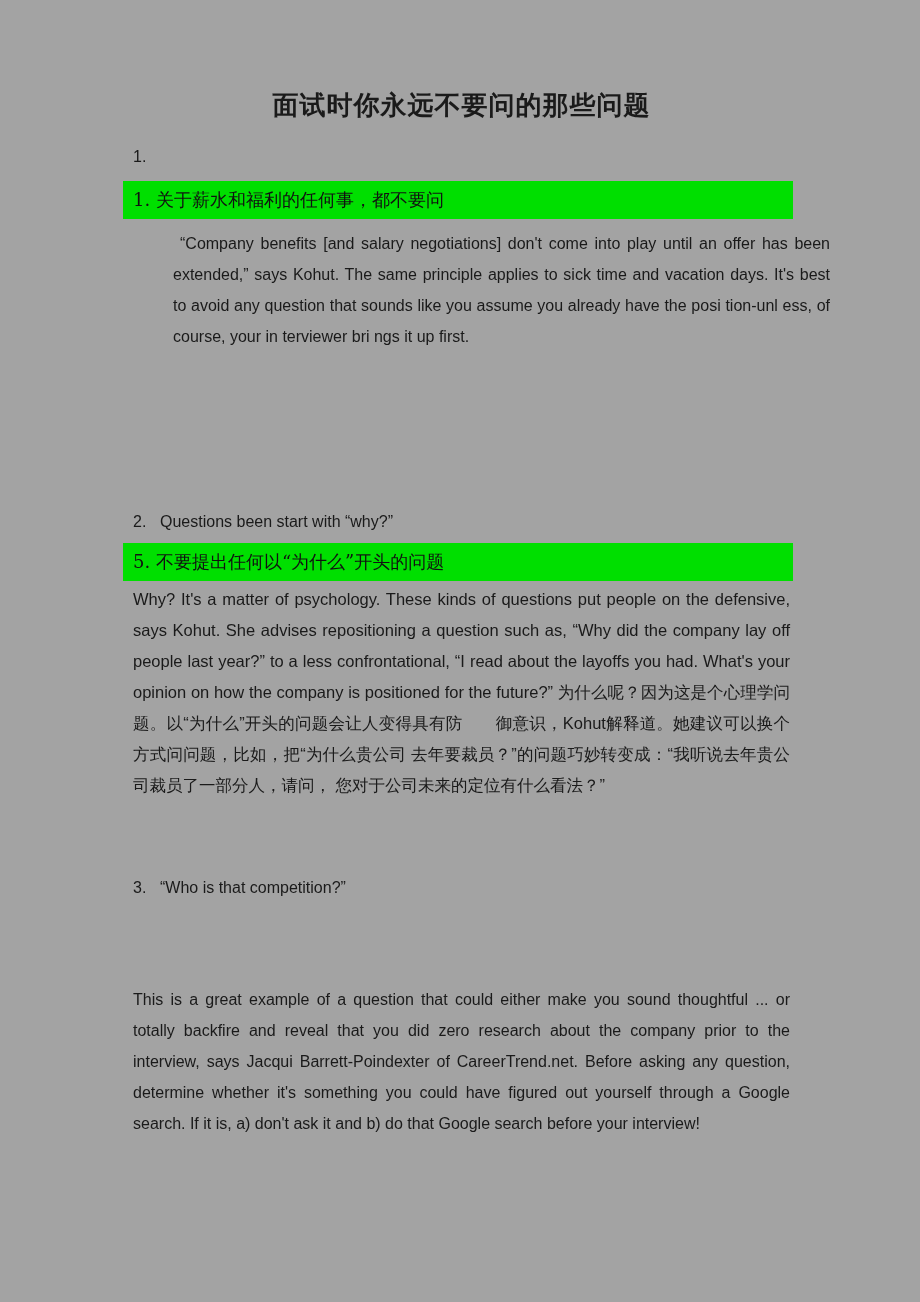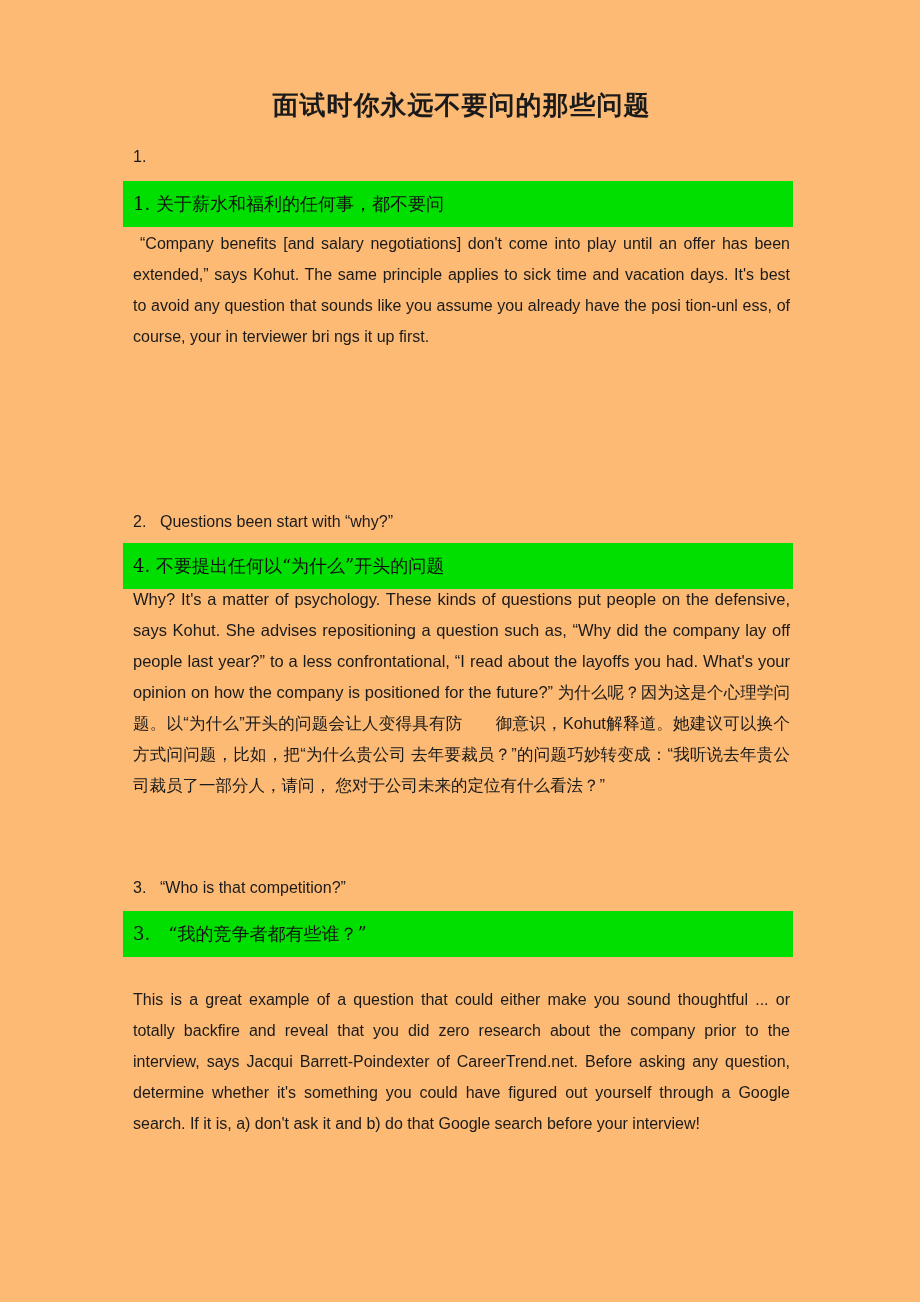--- a/index.html
+++ b/index.html
@@ -1,20 +1,20 @@
 <!DOCTYPE html>
 <html style="--green: #00df00;"><head>
 <meta charset="utf-8">
 <style>
   :root { --green: #00df00; }
   html,body { margin:0; padding:0; background:#ffffff; }
   .page {
     position:relative;
     width:920px; height:1302px;
-    background:#fdba74;
+    background:#a3a3a3;
     overflow:hidden;
     font-family:"Liberation Sans", sans-serif;
     color:#1a1a1a;
   }
   .abs { position:absolute; left:133px; width:657px; }
 
   .doc-title {
     top:88px;
     text-align:center;
     font-size:26px;
@@ -25,36 +25,36 @@
 
   .h-item {
     display:flex;
     font-size:16px;
     line-height:20px;
   }
   .h-item .num { width:27px; flex:0 0 27px; }
 
   .bar {
     position:absolute;
-    left:123px; width:670px; height:46px;
+    left:123px; width:670px; height:38px;
     background:var(--green);
     display:flex; align-items:center;
     padding-left:10px;
     box-sizing:border-box;
     font-family:"DejaVu Serif", serif;
     font-size:18px;
     color:#111111;
   }
 
   .para {
     font-size:16px;
     line-height:31px;
     text-align:justify;
   }
-  .para.en-first { text-indent:7px; }
+  .para.en-first { text-indent:7px;margin-left:40px; }
   .para.zh {
     font-family:"DejaVu Serif", serif;
     font-size:17.5px;
   }
   .para.mixed { font-size:16.5px; }
 
   .t-h1  { top:147px; }
   .t-bar1{ top:181px; }
   .t-p1  { top:228px; }
   .t-p2  { top:344px; }
@@ -78,26 +78,23 @@
   <div class="bar t-bar1">
     <span>1. 关于薪水和福利的任何事，都不要问</span>
   </div>
   <div class="abs para en-first t-p1">“Company benefits [and salary negotiations] don't come into play until an offer has been extended,” says Kohut. The same principle applies to sick time and vacation days. It's best to avoid any question that sounds like you assume you already have the posi tion-unl ess, of course, your in terviewer bri ngs it up first.</div>
 
   <div class="abs h-item t-h2">
     <span class="num">2.</span>
     <span>Questions been start with “why?”</span>
   </div>
   <div class="bar t-bar2">
-    <span>4. 不要提出任何以“为什么”开头的问题</span>
+    <span>5. 不要提出任何以“为什么”开头的问题</span>
   </div>
   <div class="abs para mixed t-p3">Why? It's a matter of psychology. These kinds of questions put people on the defensive, says Kohut. She advises repositioning a question such as, “Why did the company lay off people last year?” to a less confrontational, “I read about the layoffs you had. What's your opinion on how the company is positioned for the future?” 为什么呢？因为这是个心理学问题。以“为什么”开头的问题会让人变得具有防　　御意识，Kohut解释道。她建议可以换个方式问问题，比如，把“为什么贵公司 去年要裁员？”的问题巧妙转变成：“我听说去年贵公司裁员了一部分人，请问， 您对于公司未来的定位有什么看法？”</div>
 
   <div class="abs h-item t-h3">
     <span class="num">3.</span>
     <span>“Who is that competition?”</span>
   </div>
-  <div class="bar t-bar3">
-    <span>3.　“我的竞争者都有些谁？”</span>
-  </div>
   <div class="abs para t-p4">This is a great example of a question that could either make you sound thoughtful ... or totally backfire and reveal that you did zero research about the company prior to the interview, says Jacqui Barrett-Poindexter of CareerTrend.net. Before asking any question, determine whether it's something you could have figured out yourself through a Google search. If it is, a) don't ask it and b) do that Google search before your interview!</div>
 
 </div>
 
 </body></html>

